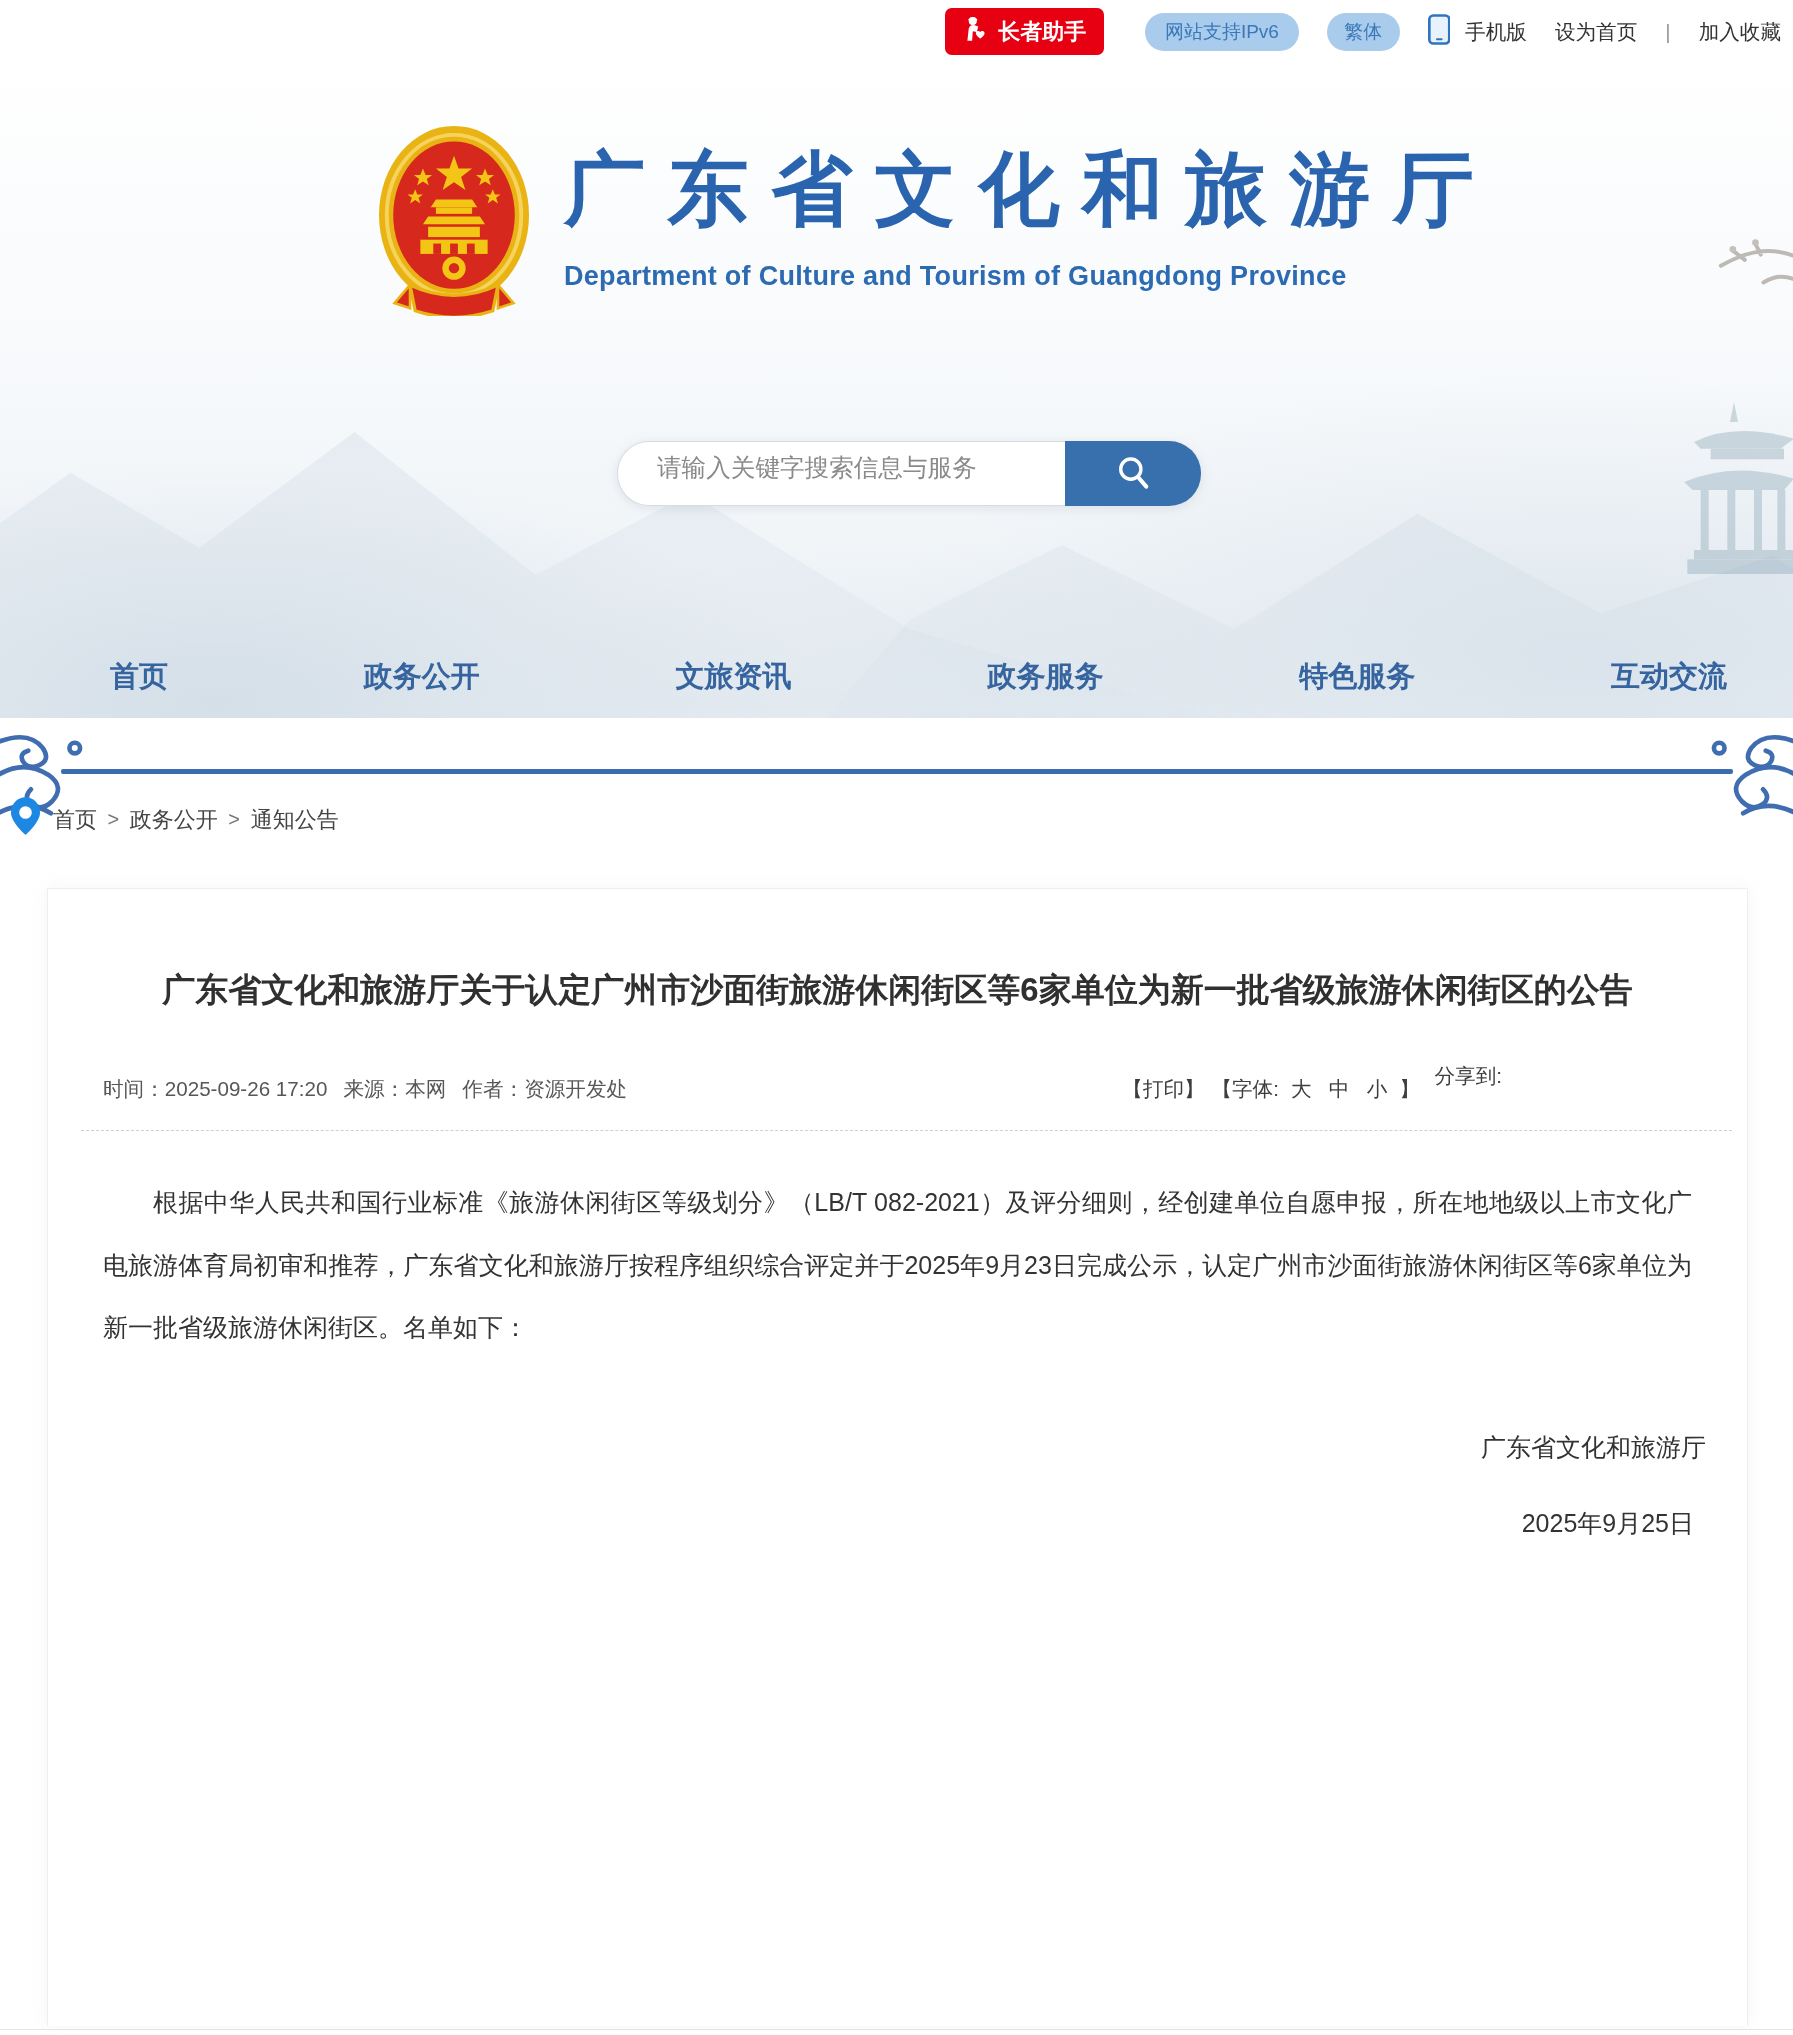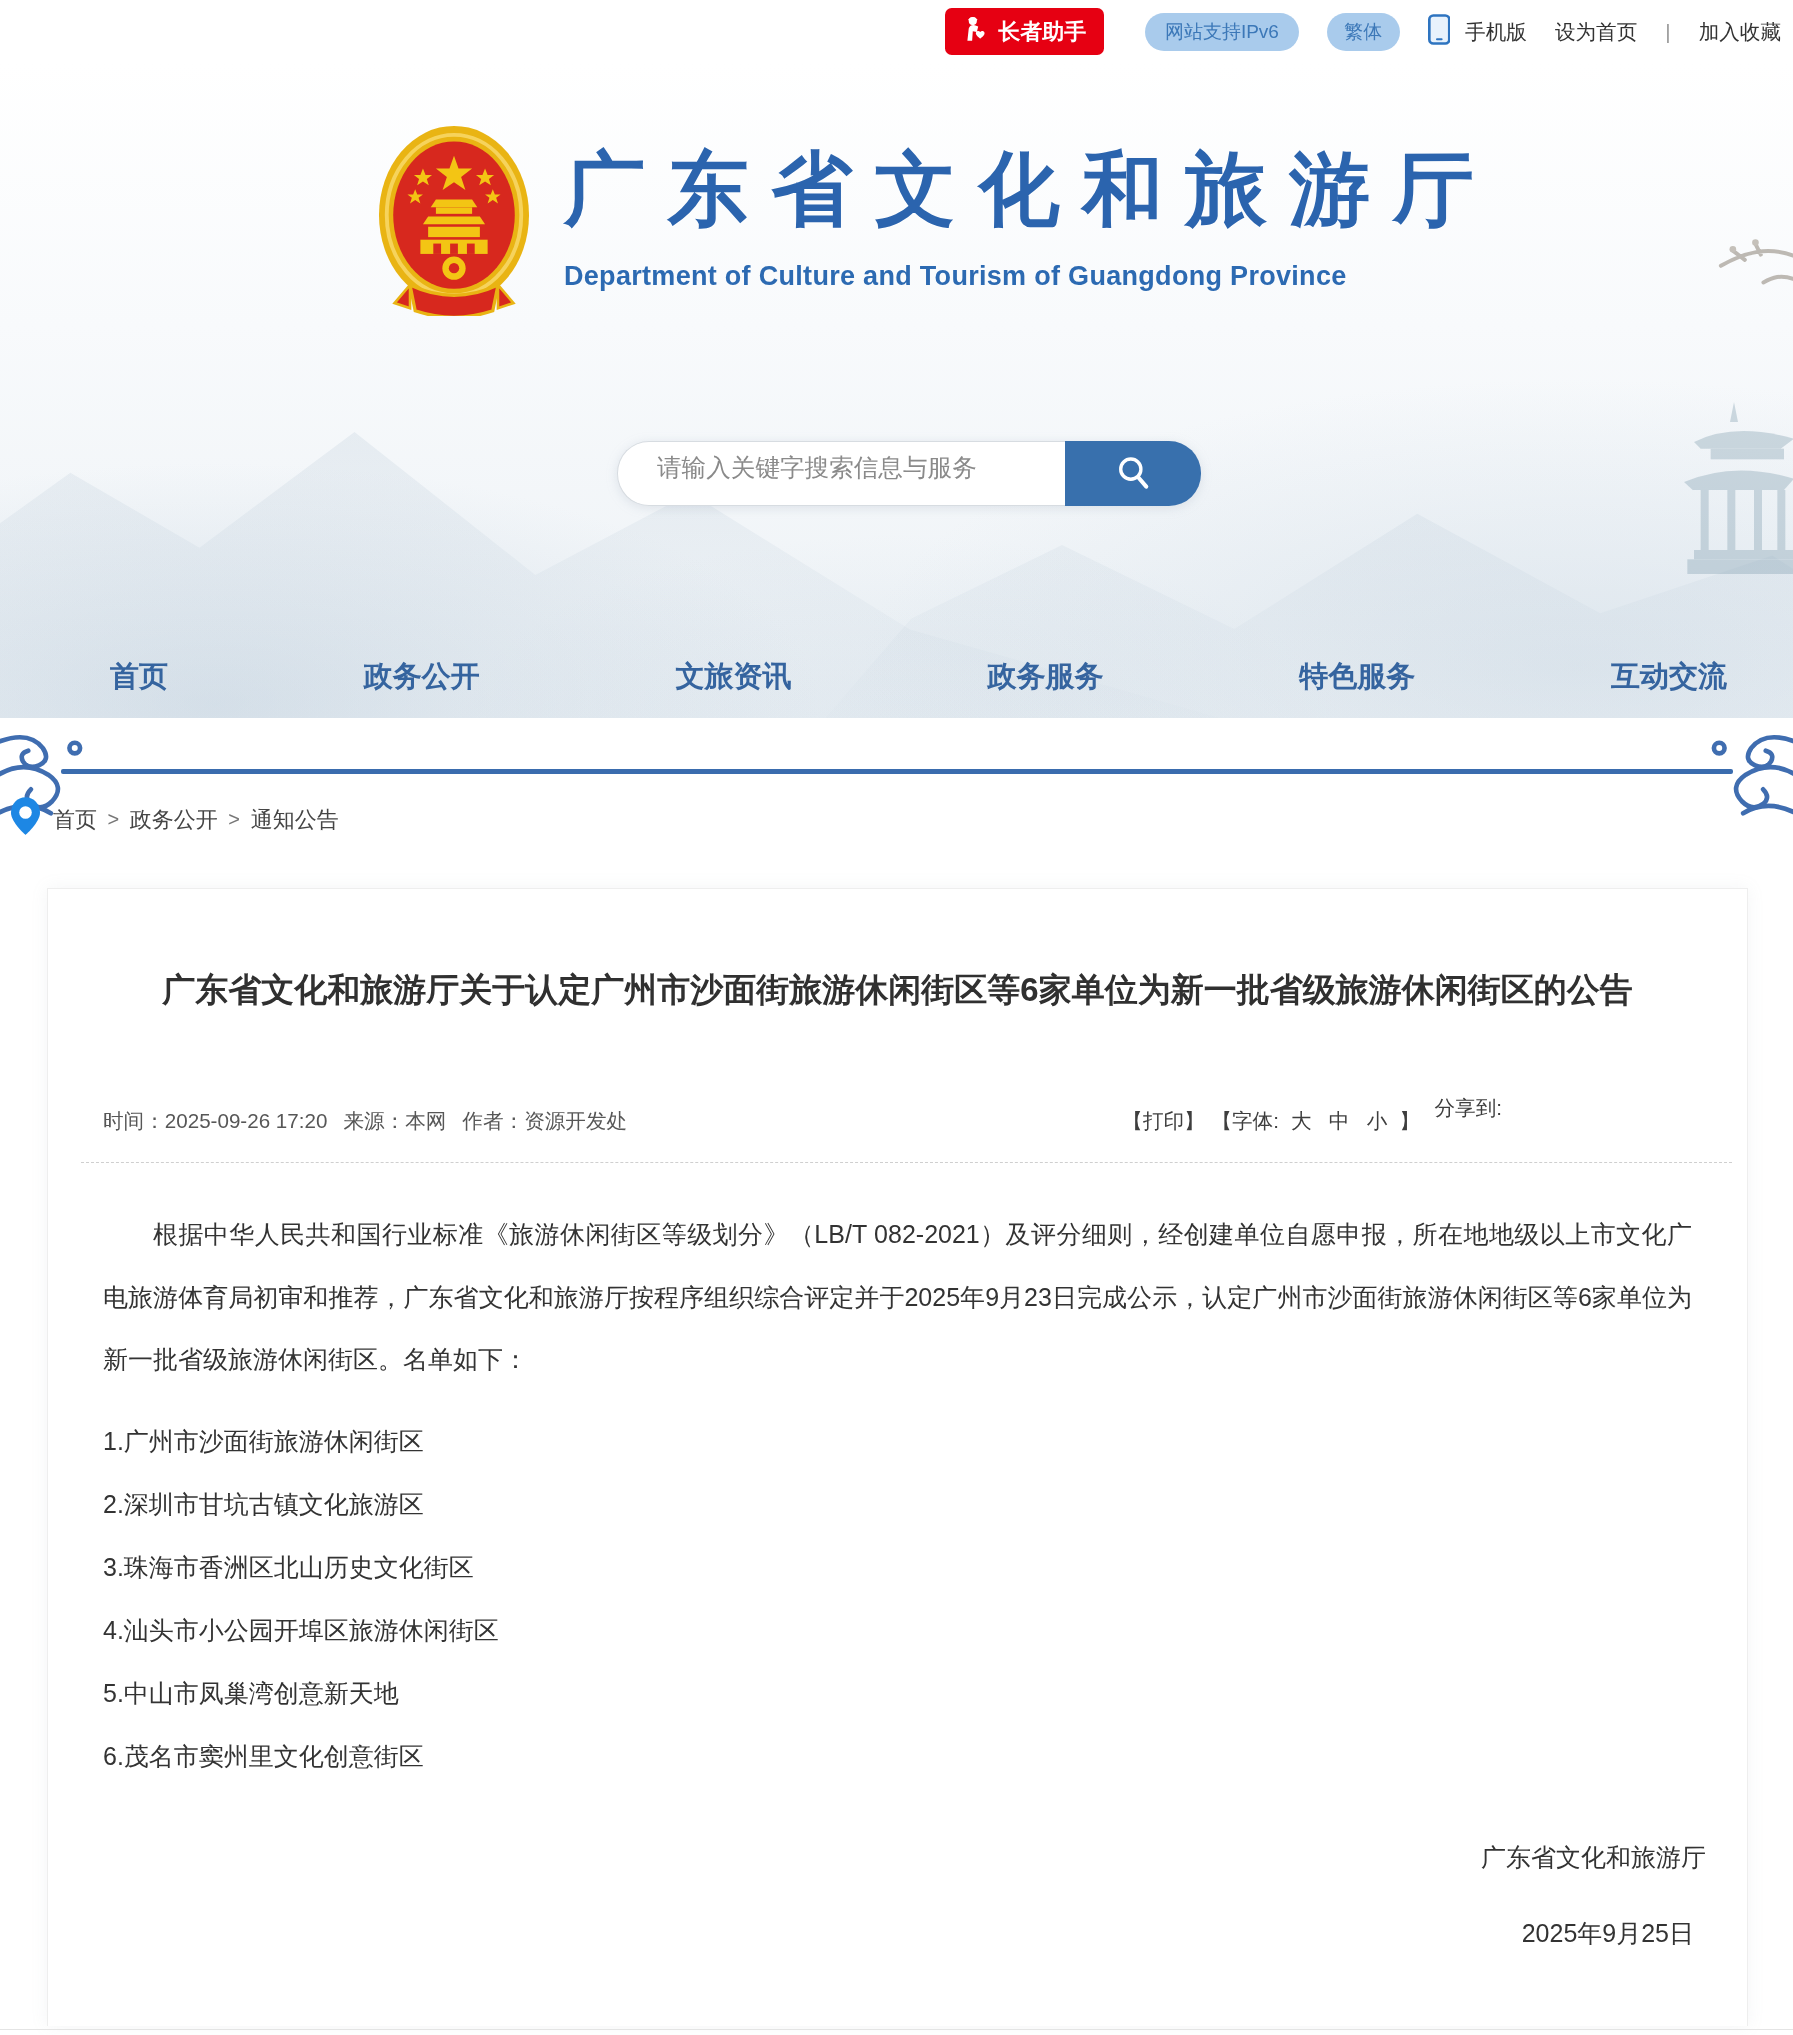--- a/index.html
+++ b/index.html
@@ -125,21 +125,21 @@
     margin:70px 100px 0; text-align:center;
     font-size:33px; font-weight:bold; color:#303030; line-height:1.85;
   }
   .meta-row {
     margin-top:55px; display:flex; justify-content:space-between; align-items:flex-end;
     padding-left:55px; padding-right:245px;
     font-size:20.6px; color:#575757;
   }
   .meta-left { display:flex; gap:16px; }
   .meta-right { display:flex; gap:6.7px; align-items:flex-end; color:#3e3e3e; }
-  .meta-right .tool { cursor:pointer;margin-top:32px; }
+  .meta-right .tool { cursor:pointer; }
   .font-size-opt { cursor:pointer; margin:0 5.3px; }
   .share-label { cursor:pointer; transform:translateY(-13.3px); margin-left:8px; }
   .dashed-sep { margin:27px 14.6px 0 33px; border-top:1.3px dashed #cfcfcf; }
 
   .article-body {
     margin-top:40px; padding:0 55px;
     font-size:25px; line-height:2.5; color:#333; text-align:justify;
   }
   .article-body p { text-indent:2em; }
   .article-list { padding:0 55px; font-size:25px; color:#333; }
@@ -327,28 +327,20 @@
       <span class="share-label">分享到:</span>
     </div>
   </div>
 
   <div class="dashed-sep"></div>
 
   <div class="article-body">
     <p>根据中华人民共和国行业标准《旅游休闲街区等级划分》（LB/T 082-2021）及评分细则，经创建单位自愿申报，所在地地级以上市文化广电旅游体育局初审和推荐，广东省文化和旅游厅按程序组织综合评定并于2025年9月23日完成公示，认定广州市沙面街旅游休闲街区等6家单位为新一批省级旅游休闲街区。名单如下：</p>
   </div>
 
-  <div class="article-list">
-    <div class="list-item">1.广州市沙面街旅游休闲街区</div>
-    <div class="list-item">2.深圳市甘坑古镇文化旅游区</div>
-    <div class="list-item">3.珠海市香洲区北山历史文化街区</div>
-    <div class="list-item">4.汕头市小公园开埠区旅游休闲街区</div>
-    <div class="list-item">5.中山市凤巢湾创意新天地</div>
-    <div class="list-item">6.茂名市窦州里文化创意街区</div>
-  </div>
 
   <div class="signature-block">
     <div class="sign-name">广东省文化和旅游厅</div>
     <div class="sign-date">2025年9月25日</div>
   </div>
 </div>
 
 <div class="page-bottom-line"></div>
 
 

